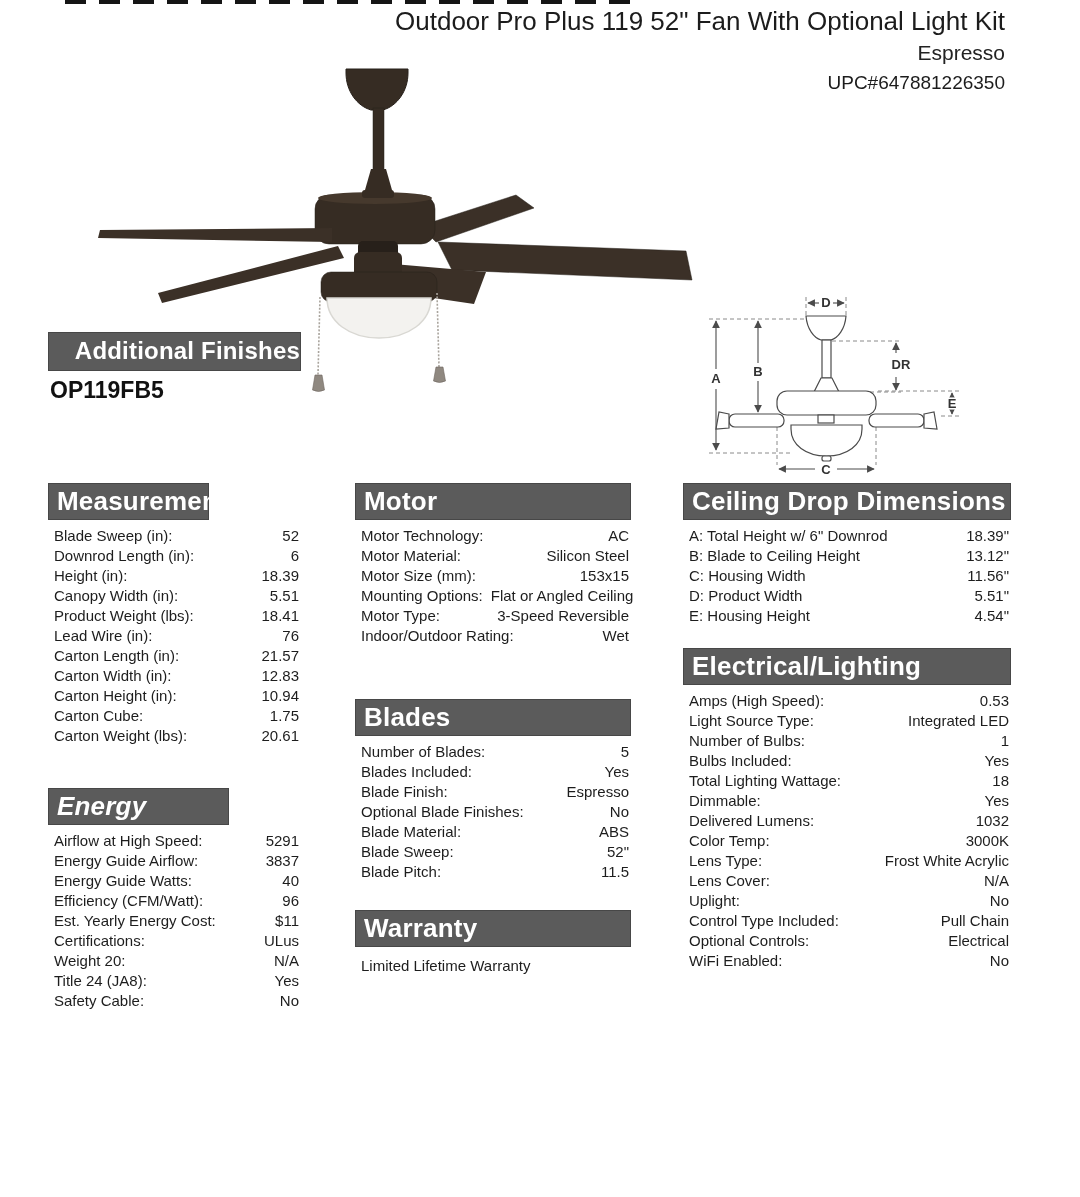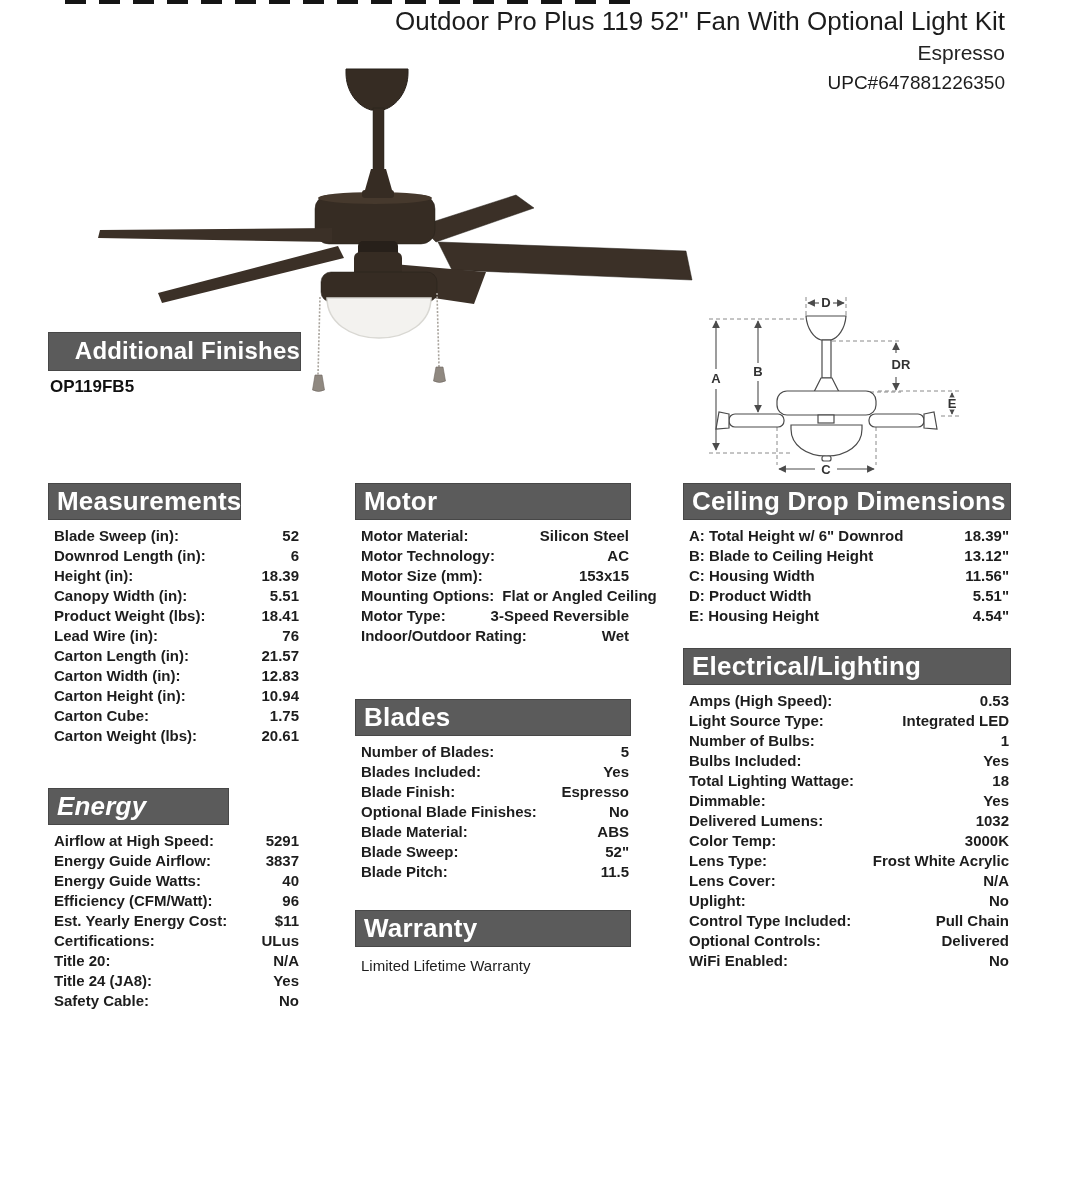--- a/index.html
+++ b/index.html
@@ -36,35 +36,35 @@
 
   .fan-svg{position:absolute;left:70px;top:45px;width:640px;height:420px;}
   .diagram-svg{position:absolute;left:695px;top:283px;width:330px;height:200px;}
 
   .af-bar{
     position:absolute;left:48px;top:332px;width:253px;height:39px;box-sizing:border-box;
     background:var(--section-header-bg);border:1px solid #474747;
     color:var(--section-header-text);font-size:24px;font-weight:bold;
     line-height:36px;padding-left:10px;letter-spacing:.2px;text-align:right;
   }
-  .sku{position:absolute;left:50px;top:377px;font-size:17px;font-weight:bold;color:#111;}
+  .sku{position:absolute;left:50px;top:377px;font-size:23px;font-weight:bold;color:#111;}
 
   .spec{position:absolute;}
   .spec-header{
     height:37px;box-sizing:border-box;background:var(--section-header-bg);
     border:1px solid #474747;color:var(--section-header-text);
     font-size:26px;font-weight:bold;line-height:34px;padding-left:8px;letter-spacing:.2px;
     width:100%;
   }
-  .spec-header.fit-193{width:193px;}
+  .spec-header.fit-193{width:161px;}
   .spec-header.fit-181{width:181px;font-style:italic;}
   .spec-rows{padding-top:6px;}
   .spec-row{
     display:flex;justify-content:space-between;align-items:center;
-    font-size:15px;line-height:20px;padding:0 2px 0 6px;font-weight:bold;
+    font-size:15px;line-height:20px;padding:0 2px 0 6px;
   }
   .spec-label{white-space:nowrap;}
   .spec-value{white-space:nowrap;text-align:right;padding-left:8px;}
   .warranty-text{font-size:15px;line-height:20px;padding:9px 0 0 6px;}
 
   #measurements{left:48px;top:483px;width:253px;}
   #energy{left:48px;top:788px;width:253px;}
   #motor{left:355px;top:483px;width:276px;}
   #blades{left:355px;top:685px;width:276px;margin-top:14px;}
   #warranty{left:355px;top:910px;width:276px;}
@@ -257,44 +257,44 @@
         </div>
         <div class="spec-row">
           <span class="spec-label">Est. Yearly Energy Cost:</span>
           <span class="spec-value">$11</span>
         </div>
         <div class="spec-row">
           <span class="spec-label">Certifications:</span>
           <span class="spec-value">ULus</span>
         </div>
         <div class="spec-row">
-          <span class="spec-label">Title 20:</span>
+          <span class="spec-label">Weight 20:</span>
           <span class="spec-value">N/A</span>
         </div>
         <div class="spec-row">
           <span class="spec-label">Title 24 (JA8):</span>
           <span class="spec-value">Yes</span>
         </div>
         <div class="spec-row">
           <span class="spec-label">Safety Cable:</span>
           <span class="spec-value">No</span>
         </div>
       </div>
   </section>
 
   <section class="spec" id="motor">
     <div class="spec-header">Motor</div>
     <div class="spec-rows">
         <div class="spec-row">
+          <span class="spec-label">Motor Technology:</span>
+          <span class="spec-value">AC</span>
+        </div>
+        <div class="spec-row">
           <span class="spec-label">Motor Material:</span>
           <span class="spec-value">Silicon Steel</span>
-        </div>
-        <div class="spec-row">
-          <span class="spec-label">Motor Technology:</span>
-          <span class="spec-value">AC</span>
         </div>
         <div class="spec-row">
           <span class="spec-label">Motor Size (mm):</span>
           <span class="spec-value">153x15</span>
         </div>
         <div class="spec-row">
           <span class="spec-label">Mounting Options:</span>
           <span class="spec-value">Flat or Angled Ceiling</span>
         </div>
         <div class="spec-row">
@@ -419,21 +419,21 @@
         <div class="spec-row">
           <span class="spec-label">Uplight:</span>
           <span class="spec-value">No</span>
         </div>
         <div class="spec-row">
           <span class="spec-label">Control Type Included:</span>
           <span class="spec-value">Pull Chain</span>
         </div>
         <div class="spec-row">
           <span class="spec-label">Optional Controls:</span>
-          <span class="spec-value">Delivered</span>
+          <span class="spec-value">Electrical</span>
         </div>
         <div class="spec-row">
           <span class="spec-label">WiFi Enabled:</span>
           <span class="spec-value">No</span>
         </div>
       </div>
   </section>
 
 </div>
 

